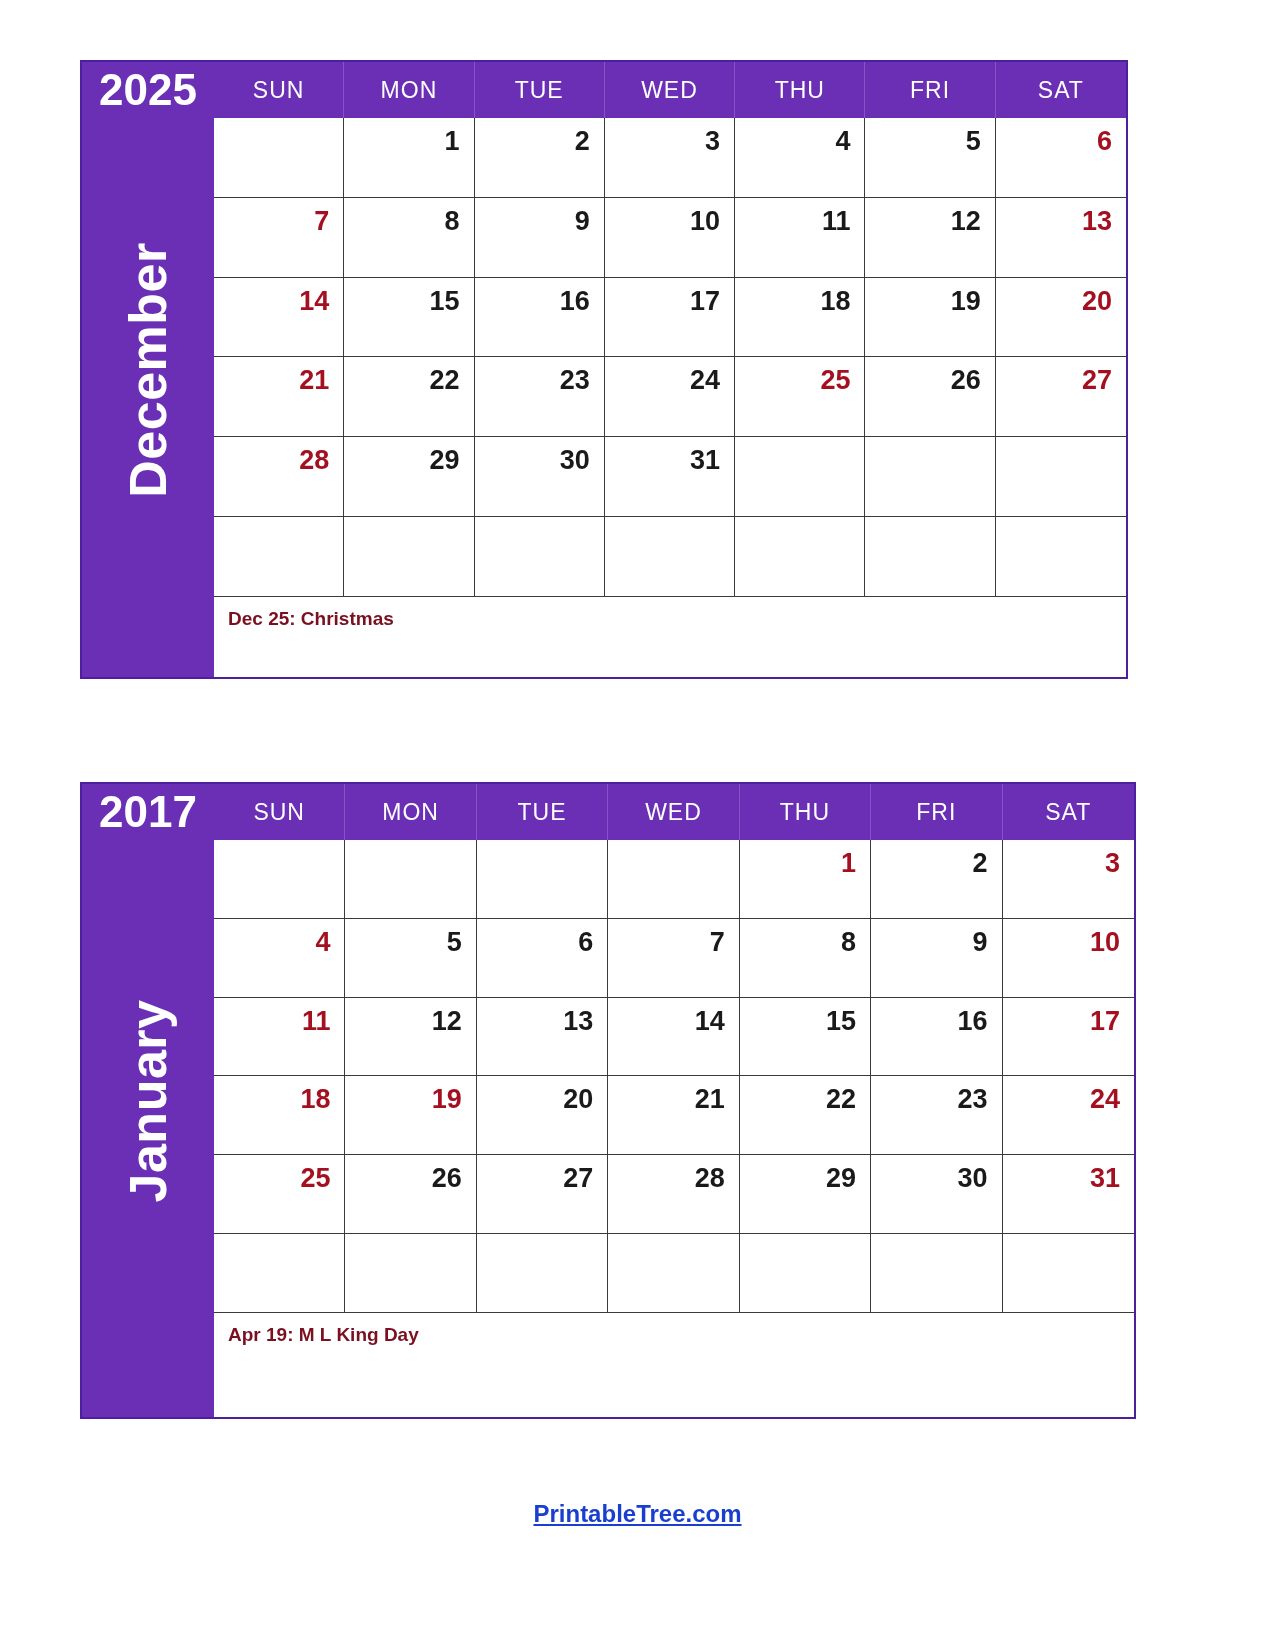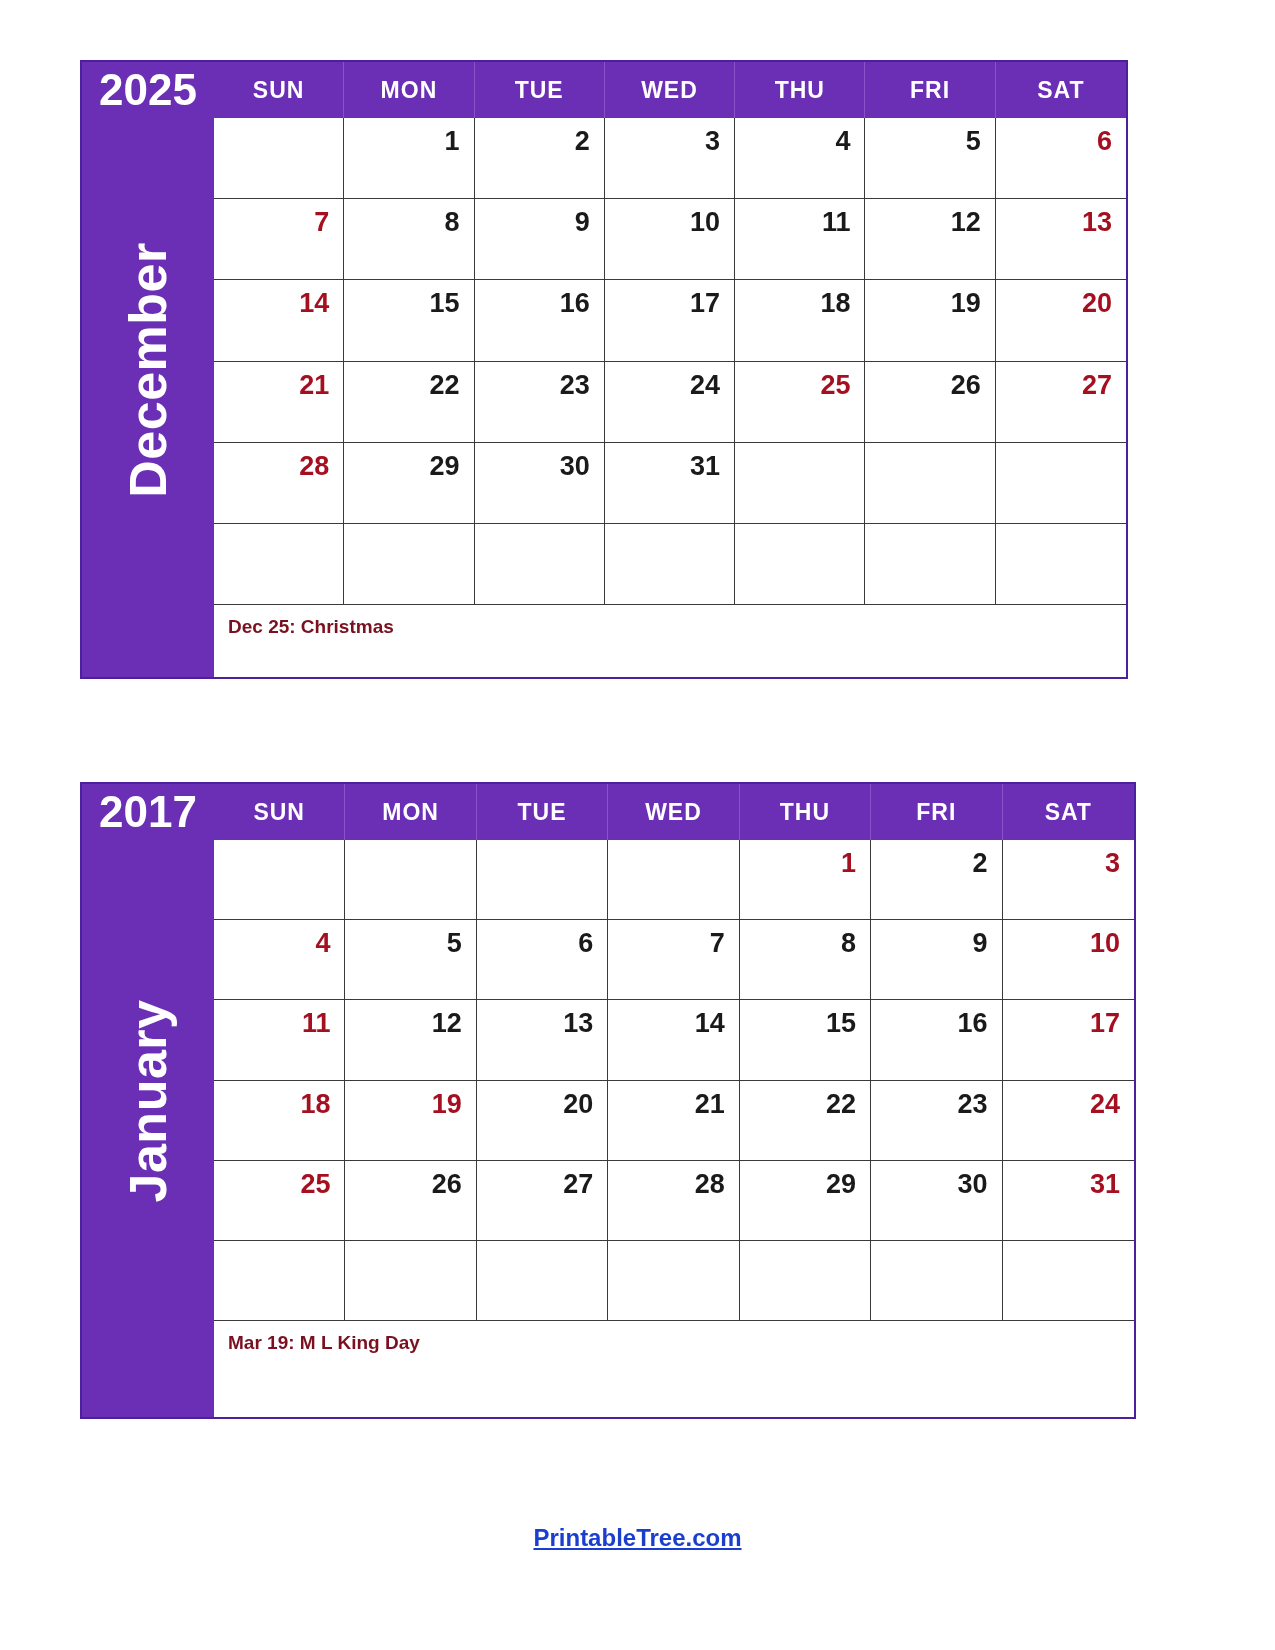--- a/index.html
+++ b/index.html
@@ -80,21 +80,21 @@
     background: #6b2fb5;
     height: 56px;
     flex: 0 0 56px;
   }
   .dow {
     display: flex;
     align-items: center;
     justify-content: center;
     color: #ffffff;
     font-size: 23px;
-    font-weight: bold;
+    font-weight: normal;
     letter-spacing: 1px;
     border-right: 1px solid #8a52c9;
     box-sizing: border-box;
   }
   .dow:last-child { border-right: none; }
 
   .weeks {
     flex: 1 1 auto;
     display: flex;
     flex-direction: column;
@@ -115,37 +115,36 @@
     font-size: 27px;
     font-weight: bold;
     color: #1a1a1a;
   }
   .day:last-child { border-right: none; }
   .day.red { color: #a51020; }
   .day.empty { color: transparent; }
 
   .notes {
     flex: 0 0 auto;
-    padding: 8px 0 2px 14px;
+    padding: 8px 0 10px 14px;
     font-size: 19px;
     font-weight: bold;
     color: #7a1020;
     line-height: 1.45;
   }
   #cal-dec .notes { height: 62px; }
   #cal-jan .notes { height: 86px; }
   .notes div { white-space: nowrap; }
 
   .footer {
     position: absolute;
     left: 0;
     top: 1500px;
     width: 1275px;
     text-align: center;
-    margin-top: 24px;
   }
   .footer a {
     color: #1a3fd0;
     font-size: 24px;
     font-weight: bold;
     text-decoration: underline;
     font-family: "Liberation Sans", sans-serif;
   }
 </style>
 </head>
@@ -295,21 +294,21 @@
           <div class="day empty"></div>
           <div class="day empty"></div>
           <div class="day empty"></div>
           <div class="day empty"></div>
           <div class="day empty"></div>
           <div class="day empty"></div>
           <div class="day empty"></div>
         </div>
       </div>
       <div class="notes">
-        <div>Mar 19: M L King Day</div>
+        <div>Apr 19: M L King Day</div>
       </div>
     </div>
   </div>
 
   <div class="footer">
     <a href="#">PrintableTree.com</a>
   </div>
 
 </div>
 

